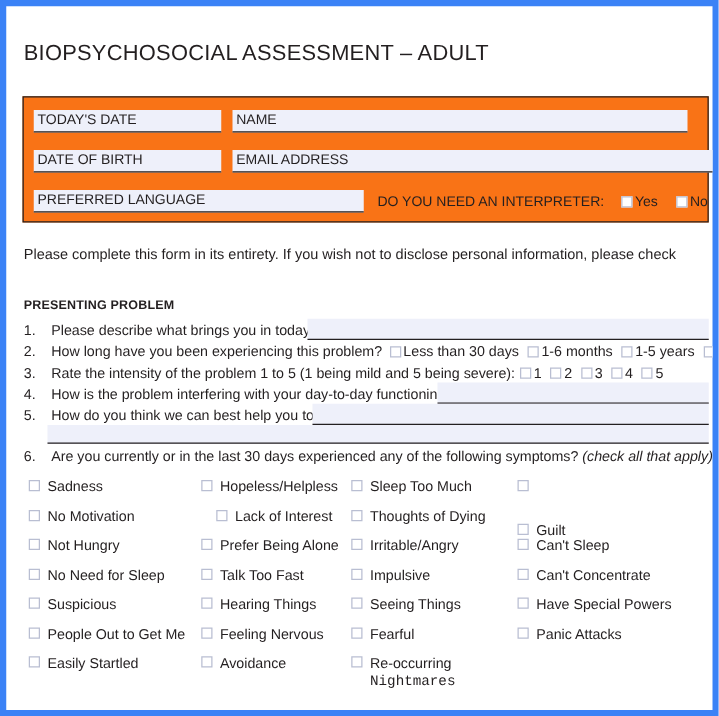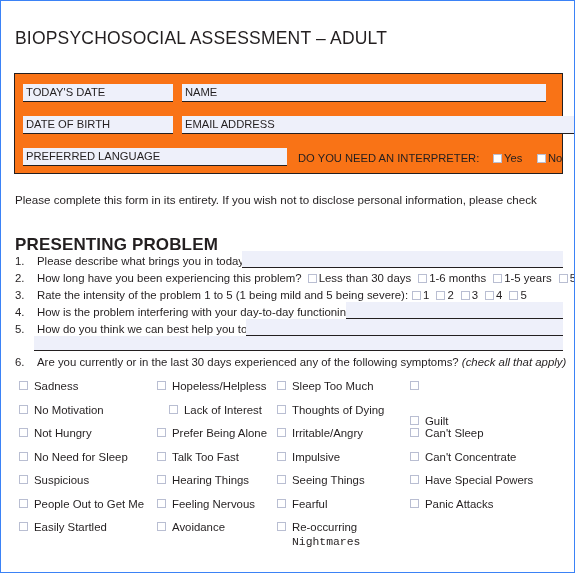--- a/index.html
+++ b/index.html
@@ -9,21 +9,21 @@
   }
   body {
     font-family: "Liberation Sans", sans-serif;
     -webkit-font-smoothing: antialiased;
   }
   #page {
     position: relative;
     width: 575px;
     height: 573px;
     background: #ffffff;
-    border: 1px solid #3b82f6;
+    border: 5px solid #3b82f6;
     box-sizing: border-box;
     overflow: hidden;
     color: #231f20;
   }
 
   
   .doc-title {
     position: absolute;
     left: 14px;
     top: 27px;
@@ -92,21 +92,21 @@
     line-height: 16px;
     color: #231f20;
     white-space: nowrap;
   }
 
   
   .section-head {
     position: absolute;
     left: 14px;
     top: 234px;
-    font-size: 17px;
+    font-size: 10px;
     font-weight: bold;
     letter-spacing: 0.15px;
     color: #231f20;
   }
   .q {
     position: absolute;
     left: 14px;
     font-size: 11.4px;
     line-height: 16px;
     color: #231f20;

